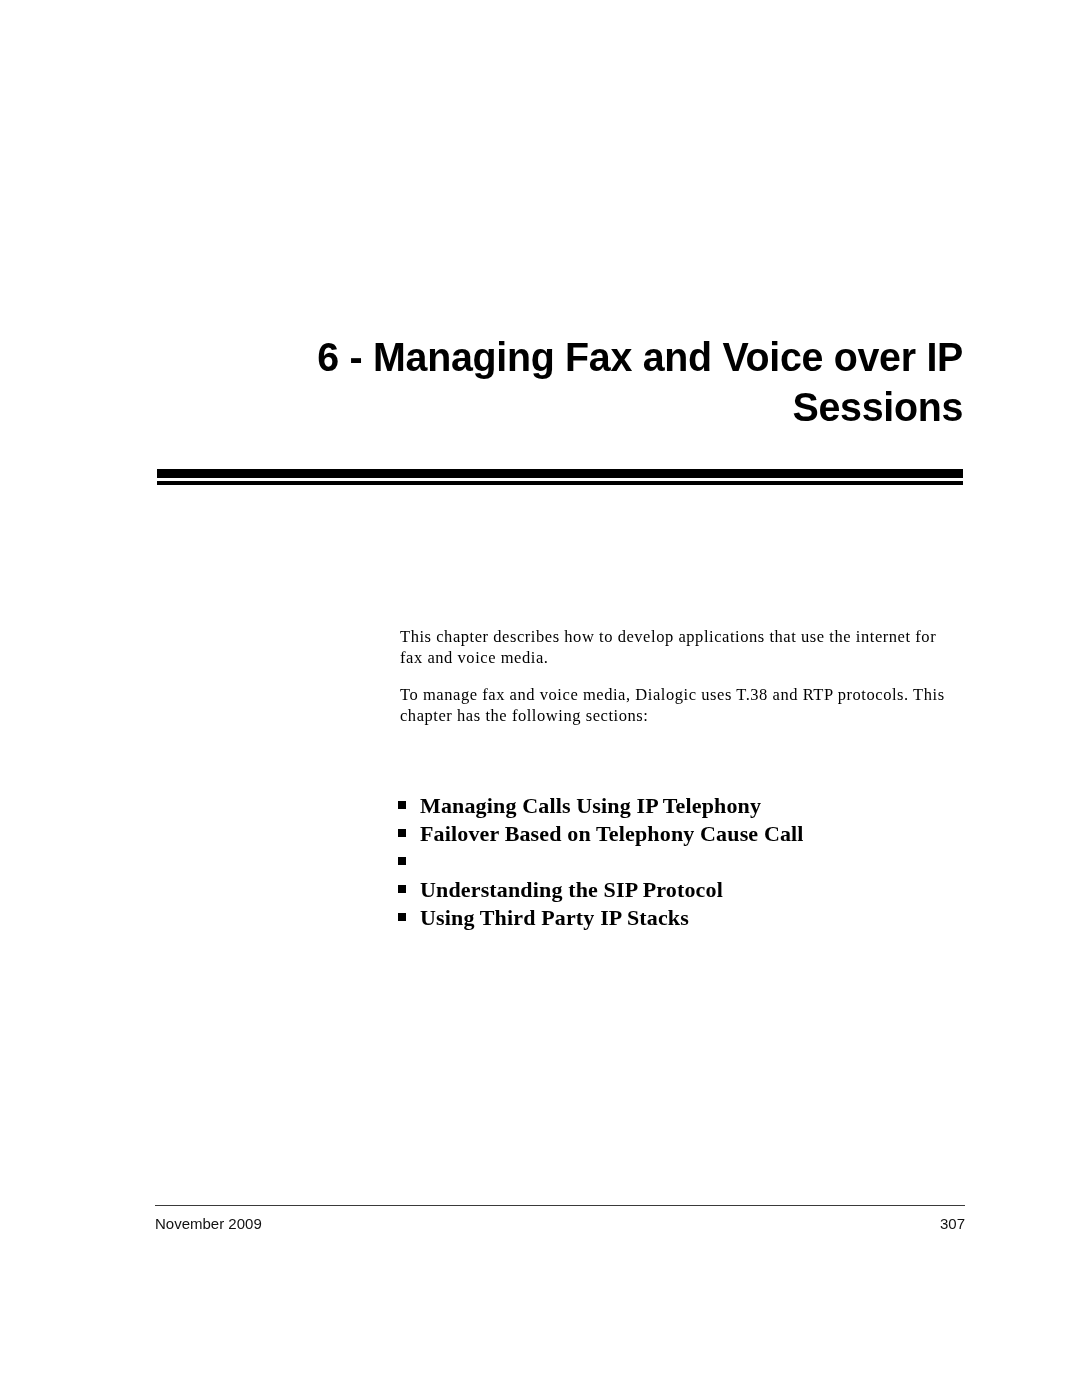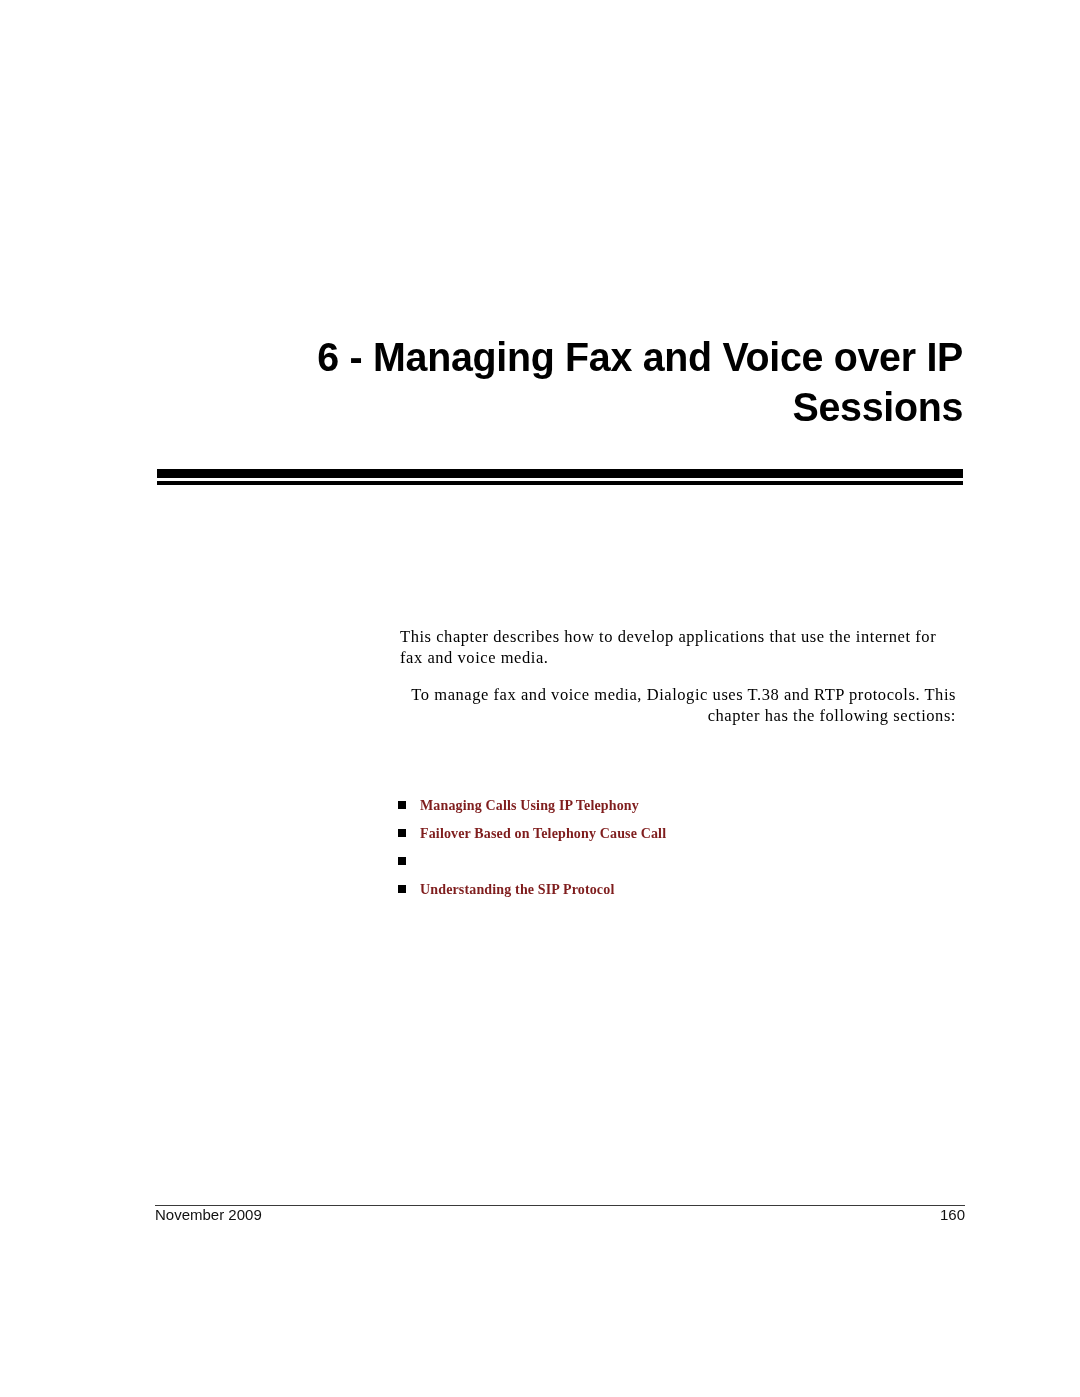--- a/index.html
+++ b/index.html
@@ -67,21 +67,21 @@
     width: 560px;
   }
   .body-para {
     font-family: "Liberation Serif", "DejaVu Serif", serif;
     font-size: 16.5px;
     line-height: 20.5px;
     letter-spacing: 0.55px;
     color: #000000;
     margin: 0 0 17px 4px;
   }
-  .body-para:last-child { margin-bottom: 0; text-align: right; }
+  .body-para:last-child { margin-bottom: 0; }
 
   
   .link-list {
     position: absolute;
     left: 398px;
     top: 792px;
     width: 560px;
     list-style: none;
     margin: 0;
     padding: 0;
@@ -97,43 +97,44 @@
     position: absolute;
     left: 0;
     top: 9px;
     width: 8px;
     height: 8px;
     background: #000000;
   }
   .link-text {
     font-family: "Liberation Serif", "DejaVu Serif", serif;
     font-weight: bold;
-    font-size: 14px;
+    font-size: 22px;
     line-height: 20px;
     letter-spacing: 0.15px;
-    color: #7f1d1d;
+    color: #000000;
     white-space: nowrap;
   }
 
   
   .footer {
     position: absolute;
     left: 155px;
     top: 1205px;
     width: 810px;
   }
   .footer-rule {
     height: 1px;
     background: #3a3a3a;
     width: 100%;
   }
   .footer-row {
     display: flex;
     justify-content: space-between;
     align-items: baseline;
+    margin-top: 9px;
     font-family: "Liberation Sans", "DejaVu Sans", sans-serif;
     font-size: 15px;
     color: #111111;
   }
 </style>
 </head>
 <body>
 
 <div class="page">
 
@@ -162,23 +163,27 @@
       <span class="bullet-square"></span>
       <span class="link-text">Failover Based on Telephony Cause Call</span>
     </li>
     <li class="link-item">
       <span class="bullet-square"></span>
     </li>
     <li class="link-item">
       <span class="bullet-square"></span>
       <span class="link-text">Understanding the SIP Protocol</span>
     </li>
+    <li class="link-item">
+      <span class="bullet-square"></span>
+      <span class="link-text">Using Third Party IP Stacks</span>
+    </li>
   </ul>
 
   <div class="footer">
     <div class="footer-rule"></div>
     <div class="footer-row">
       <span>November 2009</span>
-      <span>160</span>
+      <span>307</span>
     </div>
   </div>
 
 </div>
 
 </body></html>

